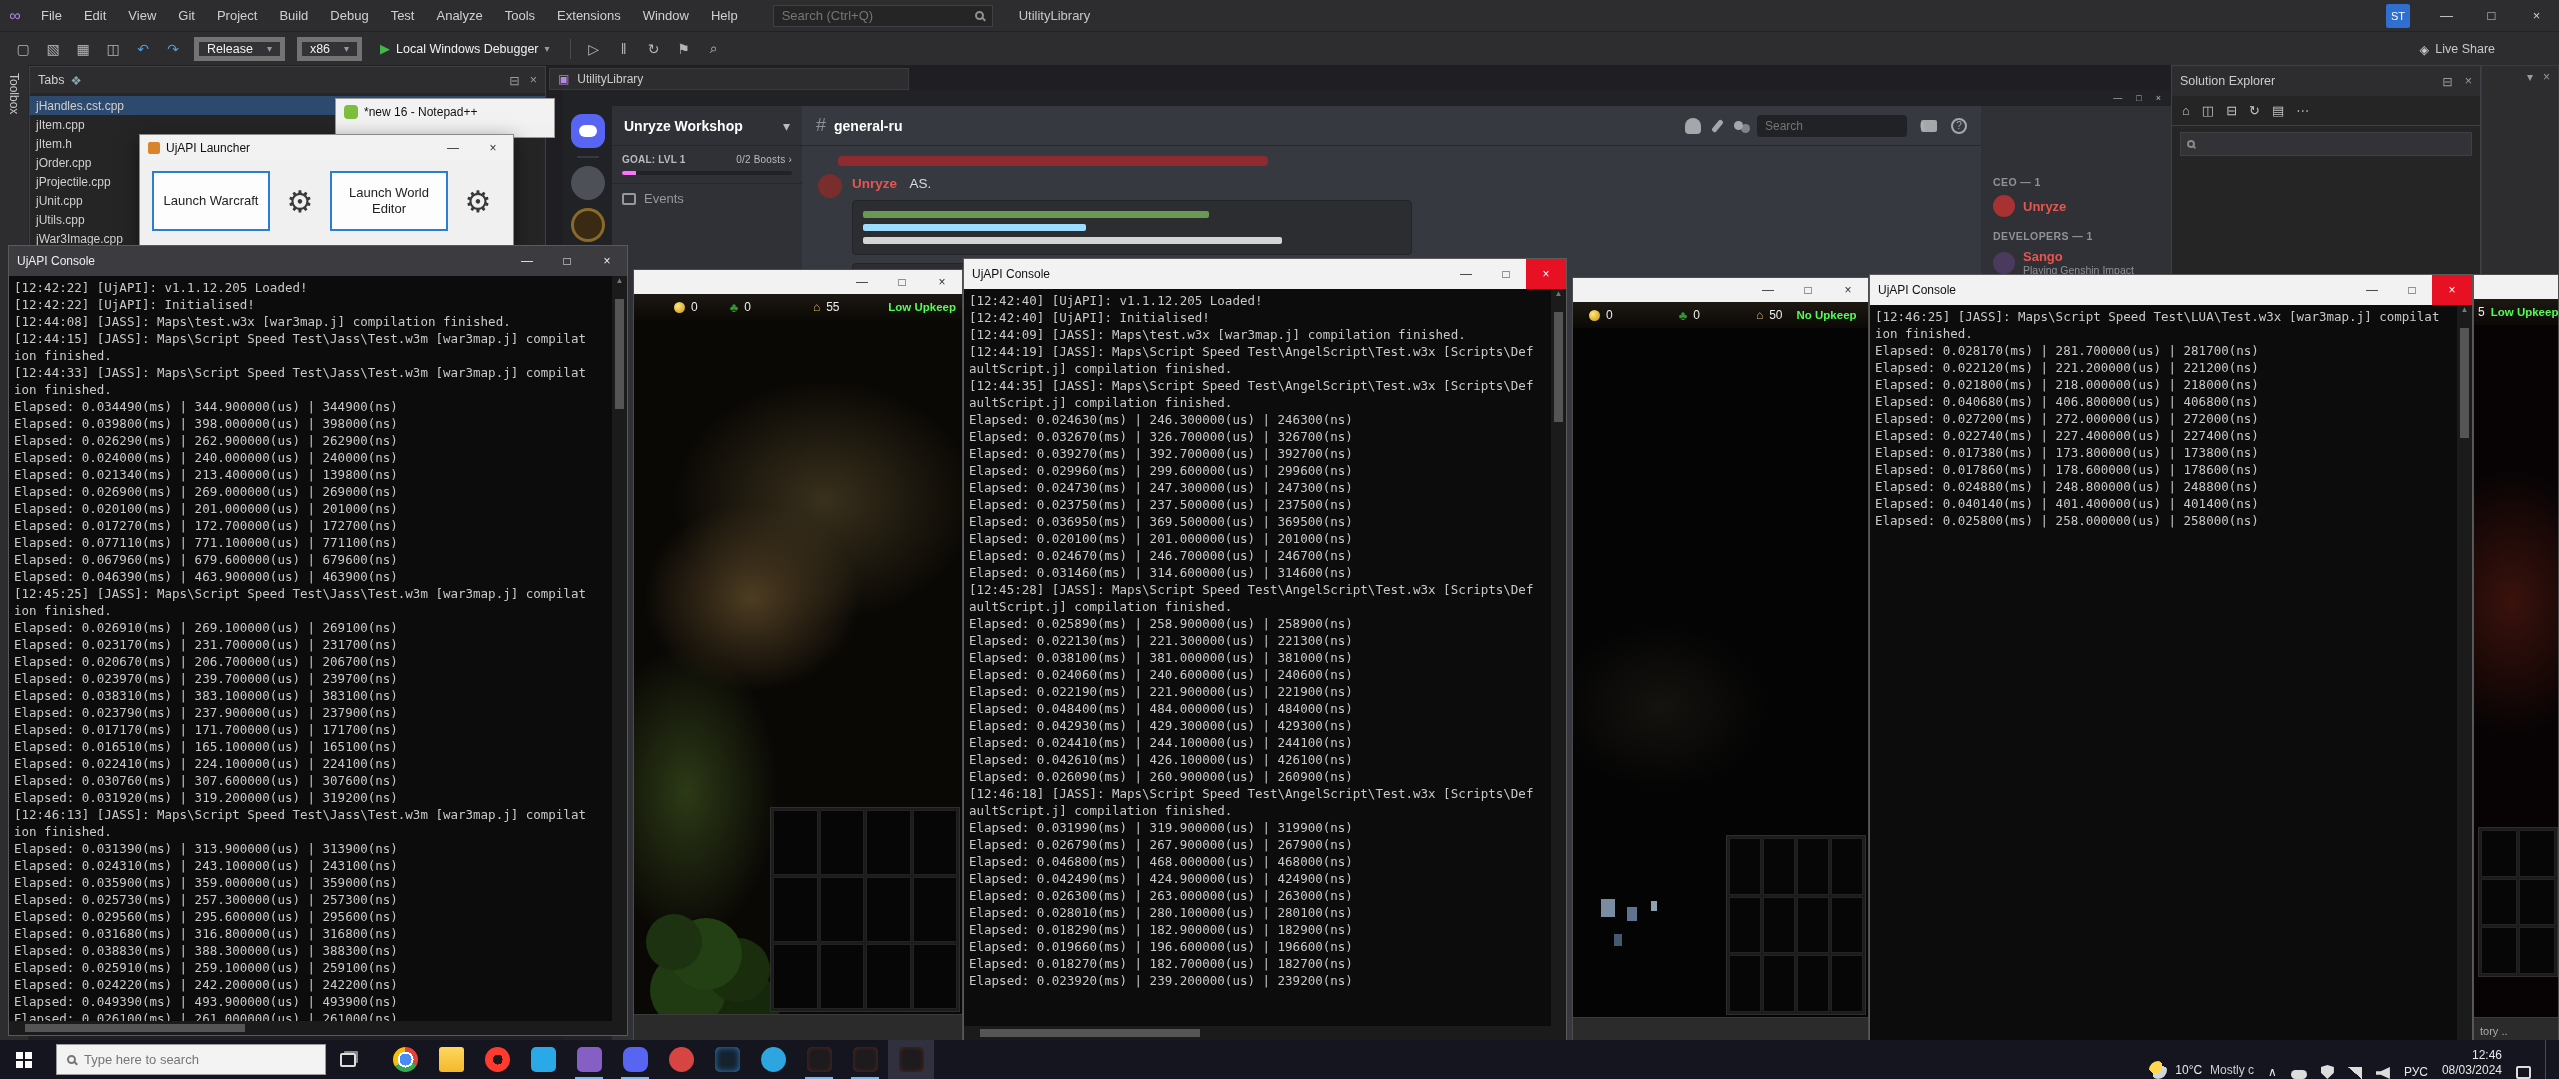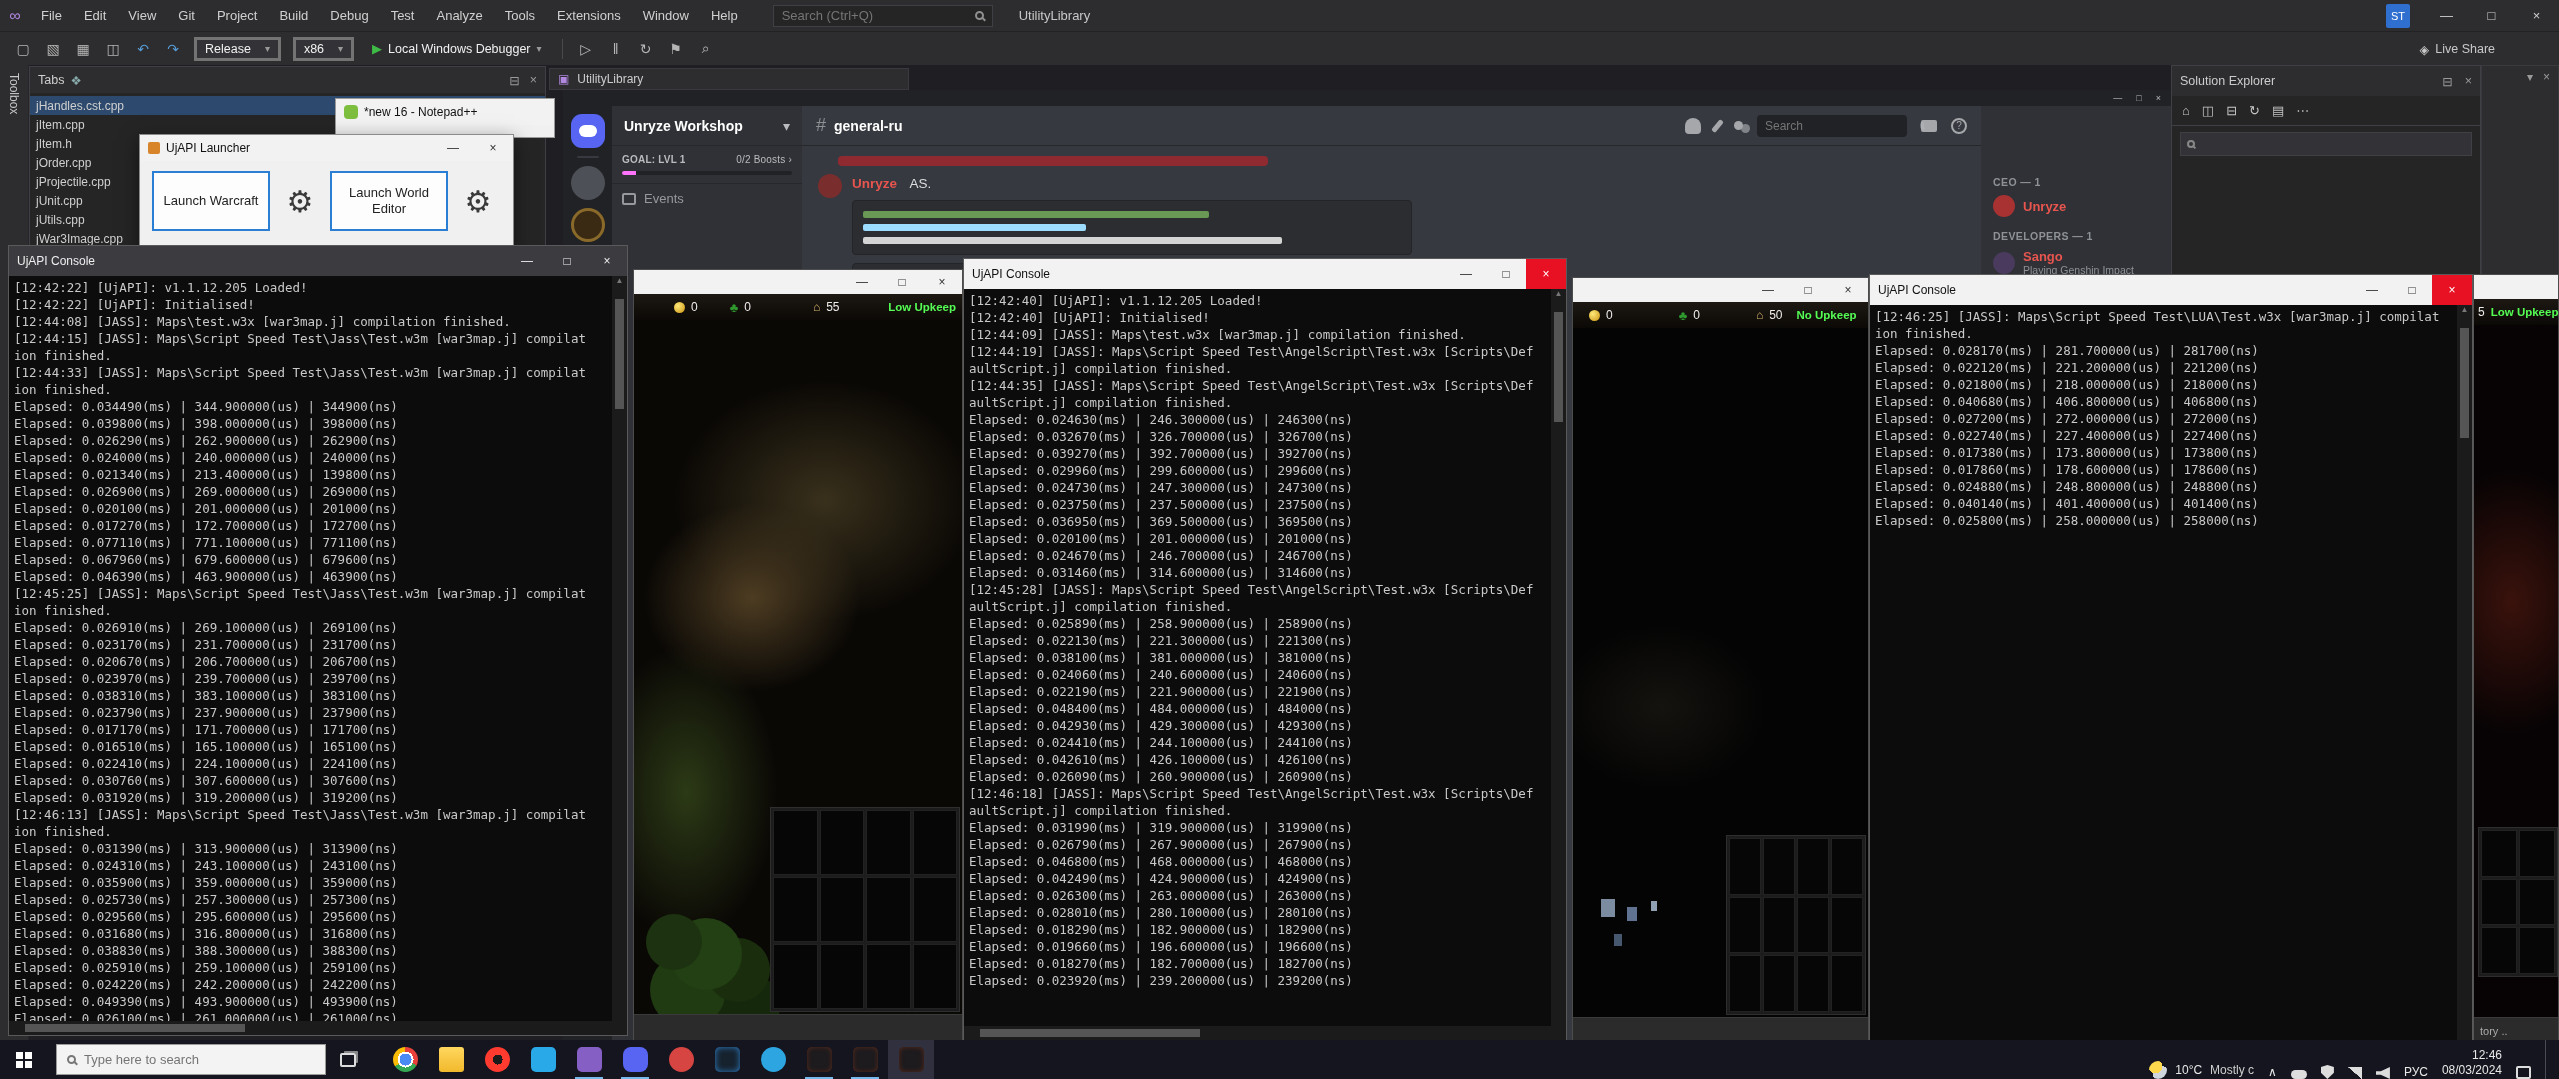--- a/index.html
+++ b/index.html
@@ -14,21 +14,21 @@
   .menu-item{padding:0 11px;height:100%;display:flex;align-items:center;cursor:default;}
   .vs-search{margin-left:24px;width:220px;height:22px;background:#252526;border:1px solid #3f3f46;display:flex;align-items:center;padding:0 8px;color:#8f8f8f;}
   .vs-search input{flex:1;background:transparent;border:0;outline:0;color:#9d9d9d;font-size:13px;font-family:"Liberation Sans",sans-serif;}
   .vs-win-title{margin-left:26px;color:#c8c8c8;}
   .titlebar-right{margin-left:auto;display:flex;align-items:center;height:100%;}
   .acct-badge{width:24px;height:24px;background:#2f6fd0;color:#fff;display:flex;align-items:center;justify-content:center;font-size:11px;border-radius:2px;margin-right:14px;}
   .cap-btn{width:45px;height:100%;display:flex;align-items:center;justify-content:center;color:#d0d0d0;font-size:13px;}
   .vs-toolbar{left:0;top:31px;width:2559px;height:34px;background:#2d2d30;border-top:1px solid #222225;display:flex;align-items:center;color:#c8c8c8;font-size:12.5px;gap:4px;padding-left:10px;}
   .tb-icon{width:26px;height:26px;display:flex;align-items:center;justify-content:center;color:#b5b5b5;font-size:14px;}
   .tb-icon.blue{color:#569cd6;}
-  .combo{height:24px;background:#333337;border:3px solid #737373;display:flex;align-items:center;padding:0 8px;gap:14px;color:#f1f1f1;margin:0 4px;}
+  .combo{height:24px;background:#333337;border:5px solid #737373;display:flex;align-items:center;padding:0 8px;gap:14px;color:#f1f1f1;margin:0 4px;}
   .combo .cv{font-size:12.5px;}
   .combo .ca{color:#999;font-size:10px;}
   .debug-btn{display:flex;align-items:center;gap:6px;padding:0 10px;height:26px;color:#f1f1f1;}
   .debug-btn .play{color:#3fba46;font-size:13px;}
   .sep{width:1px;height:20px;background:#4a4a4e;margin:0 6px;}
   .live-share{position:absolute;right:64px;top:0;height:34px;display:flex;align-items:center;gap:6px;color:#c8c8c8;}
   .toolbox-strip{left:0;top:65px;width:29px;height:975px;background:#2d2d30;border-right:1px solid #26262a;}
   .toolbox-label{writing-mode:vertical-rl;color:#c8c8c8;font-size:12px;margin:8px 0 0 7px;}
 
   

